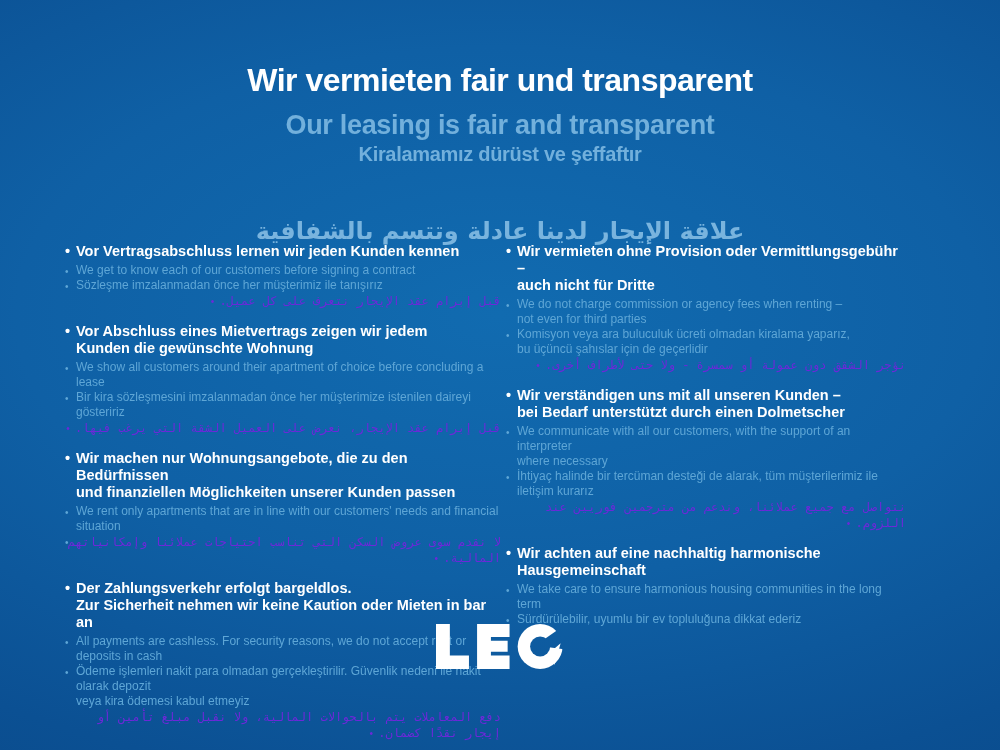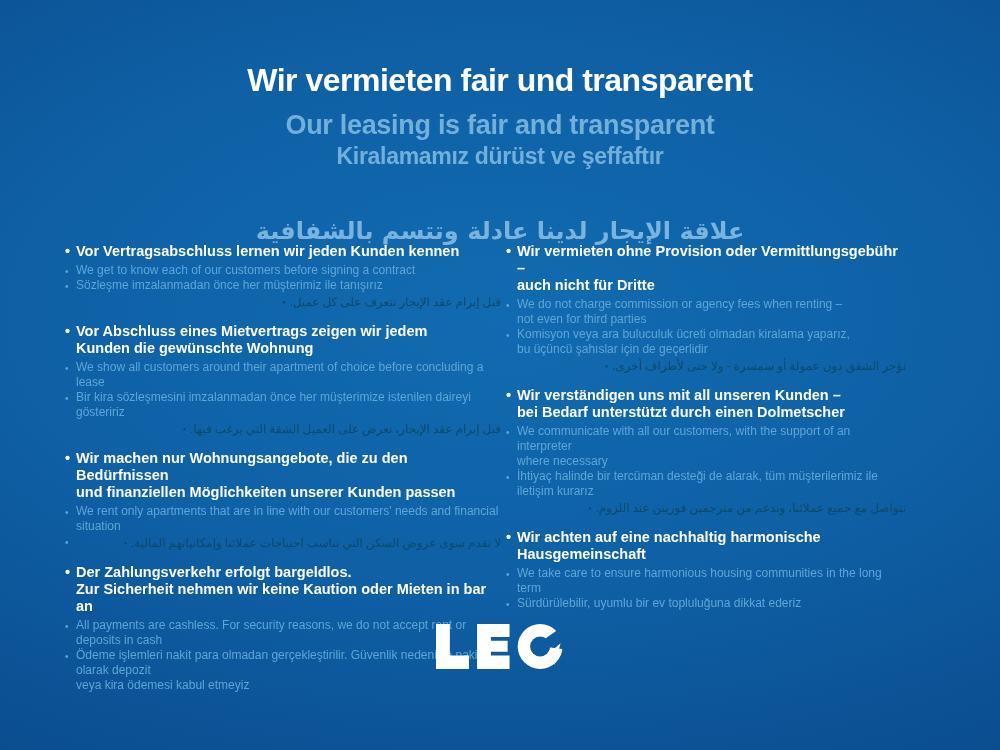--- a/index.html
+++ b/index.html
@@ -8,39 +8,39 @@
     font-family:"Liberation Sans",sans-serif;
     background:
       radial-gradient(115% 85% at 50% 42%, #116bb0 0%, #0f60a5 42%, #0b5093 75%, #094887 100%);
   }
   .poster{position:relative;width:1000px;height:750px;}
 
   
   .hdr{position:absolute;left:0;width:1000px;text-align:center;margin:0;}
   .h-de{top:62px;font-size:32px;font-weight:bold;color:#ffffff;letter-spacing:-0.5px;}
   .h-en{top:110px;font-size:27px;font-weight:bold;color:#72b0dc;letter-spacing:-0.3px;}
-  .h-tr{top:143px;font-size:23px;font-weight:bold;color:#72b0dc;letter-spacing:-0.3px;}
+  .h-tr{top:143px;font-size:20px;font-weight:bold;color:#72b0dc;letter-spacing:-0.3px;}
   .h-ar{top:177px;font-size:24px;font-weight:bold;color:#79b4de;
         font-family:"DejaVu Sans",sans-serif;margin-top:40px;}
 
   
   .col{position:absolute;top:243px;}
   .col-left{left:65px;width:436px;}
   .col-right{left:506px;width:400px;}
   .item{margin-bottom:12px;}
 
   .row{position:relative;padding-left:11px;}
   .row .b{position:absolute;left:0;top:0;}
   .t{white-space:pre-line;text-align:center;}
 
   .de{font-size:14.5px;line-height:17px;font-weight:bold;color:#ffffff;margin-bottom:3px;}
   .en,.tr{font-size:12px;line-height:15px;color:#5ea6d6;}
   .en .b,.tr .b{font-size:10px;top:1px;}
-  .ar{direction:rtl;text-align:right;font-size:12px;line-height:16px;color:#0c4a6e;
-      font-family:Liberation Serif, serif;padding-left:0;padding-right:0;margin-top:1px;}
+  .ar{direction:rtl;text-align:right;font-size:12px;line-height:16px;color:#6d28d9;
+      font-family:Liberation Mono, monospace;padding-left:0;padding-right:0;margin-top:1px;}
   .ar .b{position:static;font-size:10px;margin-right:4px;}
 
   
   .logo{position:absolute;left:436px;top:623px;width:128px;height:48px;}
   .logo svg{display:block;}
 </style>
 </head>
 <body>
 
 <div class="poster">
@@ -74,20 +74,21 @@
       <div class="row tr"><span class="b">•</span></div>
       <div class="row ar" dir="rtl"><span class="t">لا نقدم سوى عروض السكن التي تناسب احتياجات عملائنا وإمكانياتهم المالية.</span><span class="b">•</span></div>
     </div>
 
     <div class="item">
       <div class="row de"><span class="b">•</span><span class="t">Der Zahlungsverkehr erfolgt bargeldlos.
 Zur Sicherheit nehmen wir keine Kaution oder Mieten in bar an</span></div>
       <div class="row en"><span class="b">•</span><span class="t">All payments are cashless. For security reasons, we do not accept rent or deposits in cash</span></div>
       <div class="row tr"><span class="b">•</span><span class="t">Ödeme işlemleri nakit para olmadan gerçekleştirilir. Güvenlik nedeni ile nakit olarak depozit
 veya kira ödemesi kabul etmeyiz</span></div>
+      <div class="row ar" dir="rtl"><span class="t">دفع المعاملات يتم بالحوالات المالية، ولا نقبل مبلغ تأمين أو إيجار نقدًا كضمان.</span><span class="b">•</span></div>
     </div>
 
   </div>
 
   <div class="col col-right">
 
     <div class="item">
       <div class="row de"><span class="b">•</span><span class="t">Wir vermieten ohne Provision oder Vermittlungsgebühr –
 auch nicht für Dritte</span></div>
       <div class="row en"><span class="b">•</span><span class="t">We do not charge commission or agency fees when renting –

